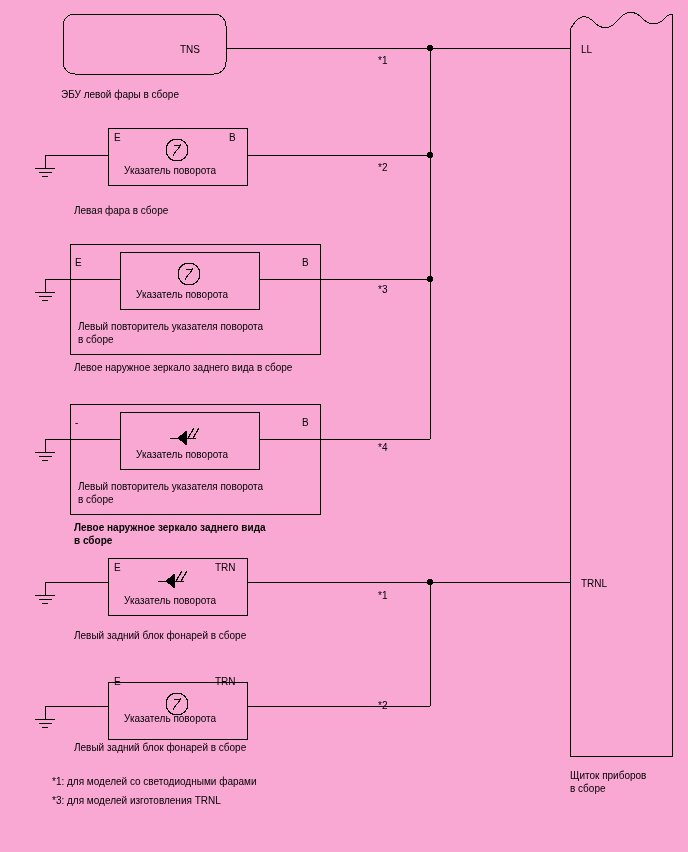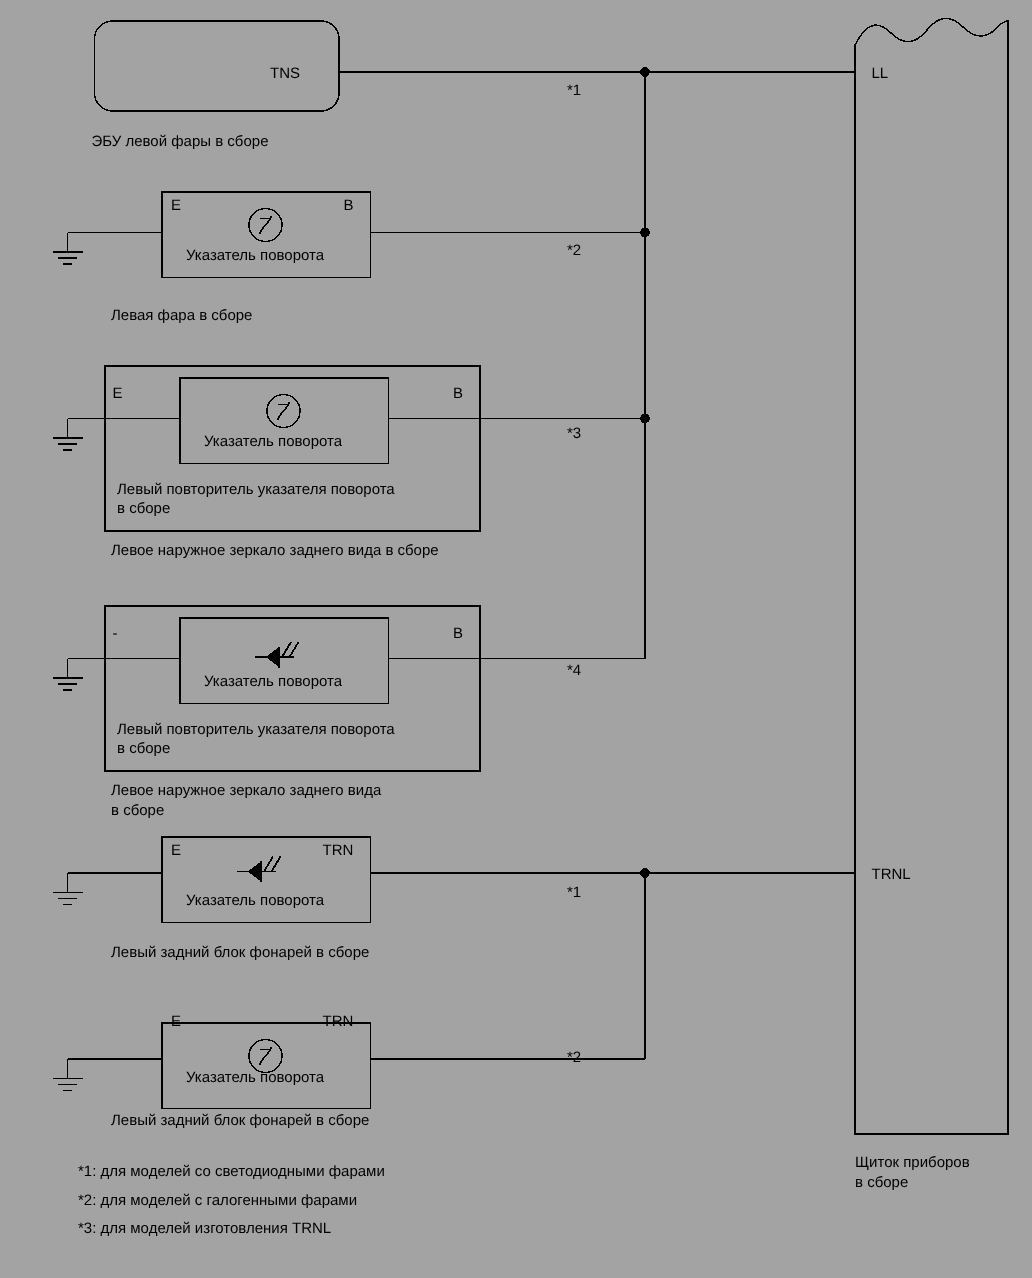--- a/index.html
+++ b/index.html
@@ -9,21 +9,21 @@
   }
   body {
     font-family: "Liberation Sans", sans-serif;
     color: #000000;
   }
   #canvas {
     position: relative;
     width: 688px;
     height: 852px;
     overflow: hidden;
-    background: #a3a3a3;
+    background: #f9a8d4;
   }
   svg.wiring {
     position: absolute;
     left: 0;
     top: 0;
     width: 688px;
     height: 852px;
   }
   .lbl {
     position: absolute;
@@ -167,21 +167,21 @@
   <div class="lbl" style="left:78px; top:320px;">Левый повторитель указателя поворота
 в сборе</div>
   <div class="lbl" style="left:74px; top:361px;">Левое наружное зеркало заднего вида в сборе</div>
   <div class="lbl" style="left:378px; top:283px;">*3</div>
 
   <div class="lbl term" style="left:75px; top:416px;">-</div>
   <div class="lbl term" style="left:302px; top:416px;">B</div>
   <div class="lbl" style="left:136px; top:448px;">Указатель поворота</div>
   <div class="lbl" style="left:78px; top:480px;">Левый повторитель указателя поворота
 в сборе</div>
-  <div class="lbl" style="left:74px; top:521px;">Левое наружное зеркало заднего вида
+  <div class="lbl" style="left:74px; top:521px;font-weight:bold;">Левое наружное зеркало заднего вида
 в сборе</div>
   <div class="lbl" style="left:378px; top:441px;">*4</div>
 
   <div class="lbl term" style="left:114px; top:561px;">E</div>
   <div class="lbl term" style="left:215px; top:561px;">TRN</div>
   <div class="lbl" style="left:124px; top:594px;">Указатель поворота</div>
   <div class="lbl" style="left:74px; top:629px;">Левый задний блок фонарей в сборе</div>
   <div class="lbl" style="left:378px; top:589px;">*1</div>
 
   <div class="lbl term" style="left:114px; top:675px;">E</div>
@@ -190,17 +190,16 @@
   <div class="lbl" style="left:74px; top:741px;">Левый задний блок фонарей в сборе</div>
   <div class="lbl" style="left:378px; top:699px;">*2</div>
 
   <div class="lbl term" style="left:581px; top:43px;text-align:right;">LL</div>
   <div class="lbl term" style="left:581px; top:577px;">TRNL</div>
   <div class="lbl" style="left:570px; top:769px;">Щиток приборов
 в сборе</div>
 
   <div class="footnotes">
     <div>*1: для моделей со светодиодными фарами</div>
-    <div>*2: для моделей с галогенными фарами</div>
     <div>*3: для моделей изготовления TRNL</div>
   </div>
 
 </div>
 
 </body></html>

